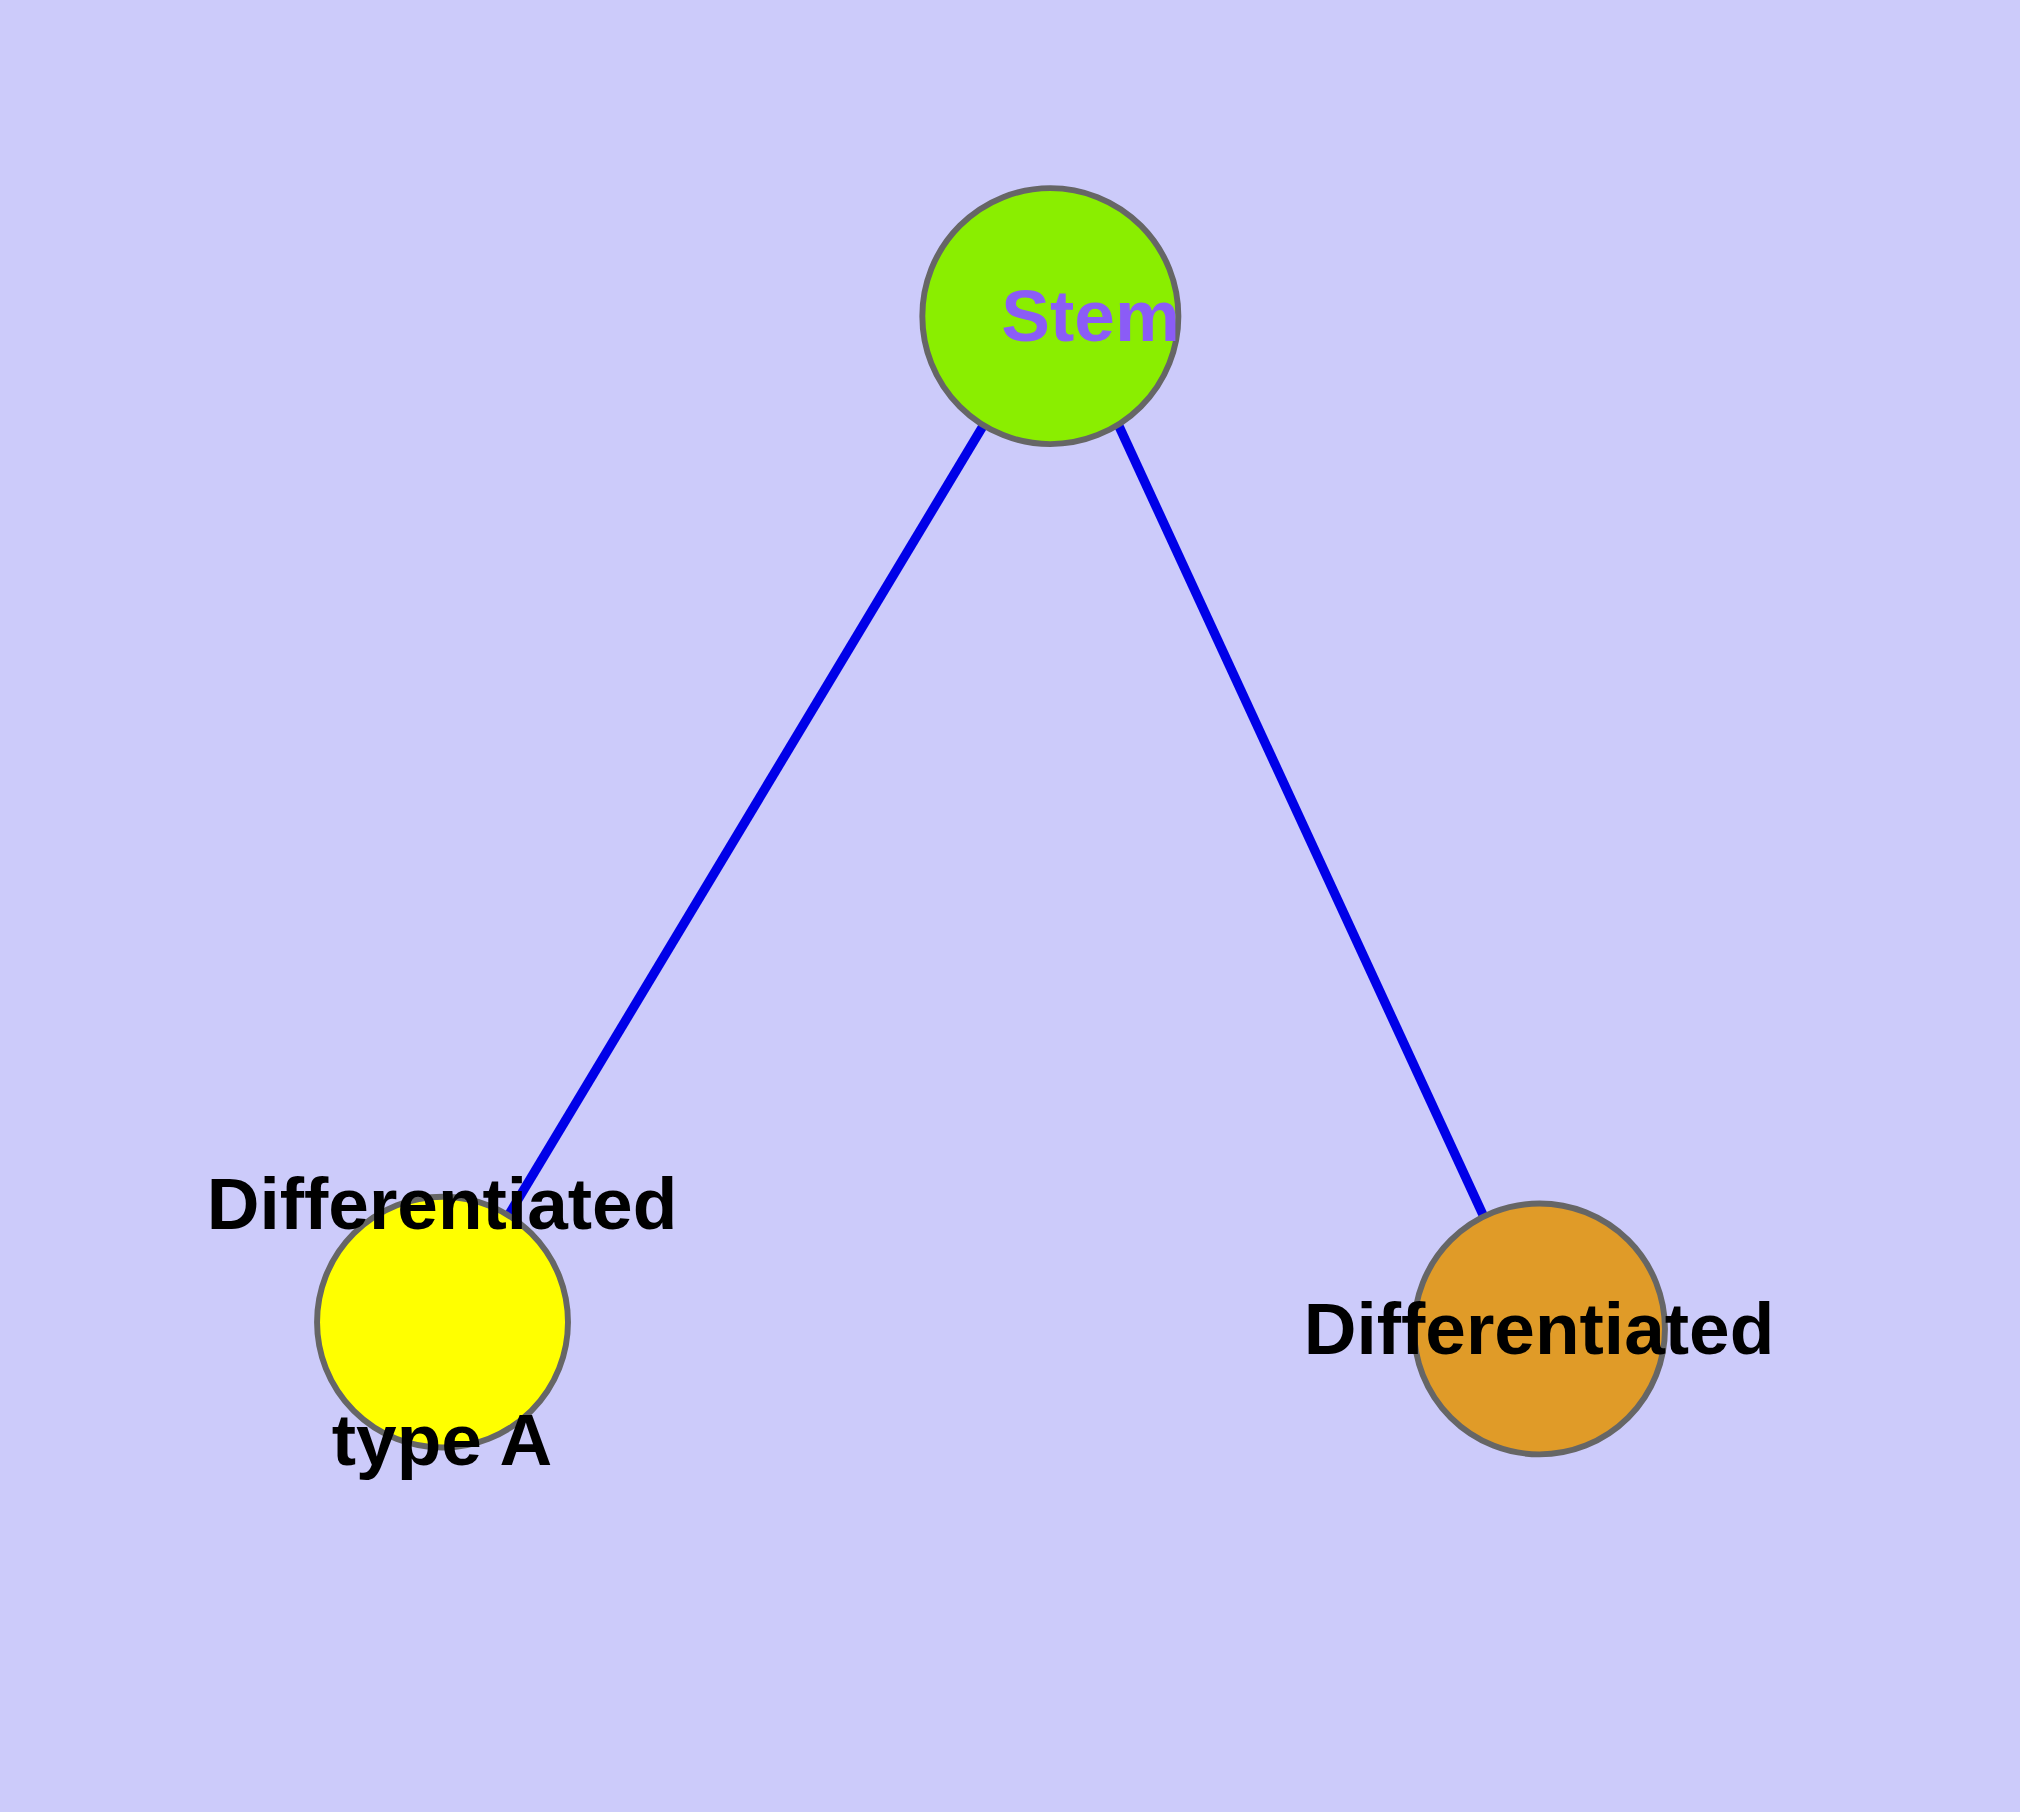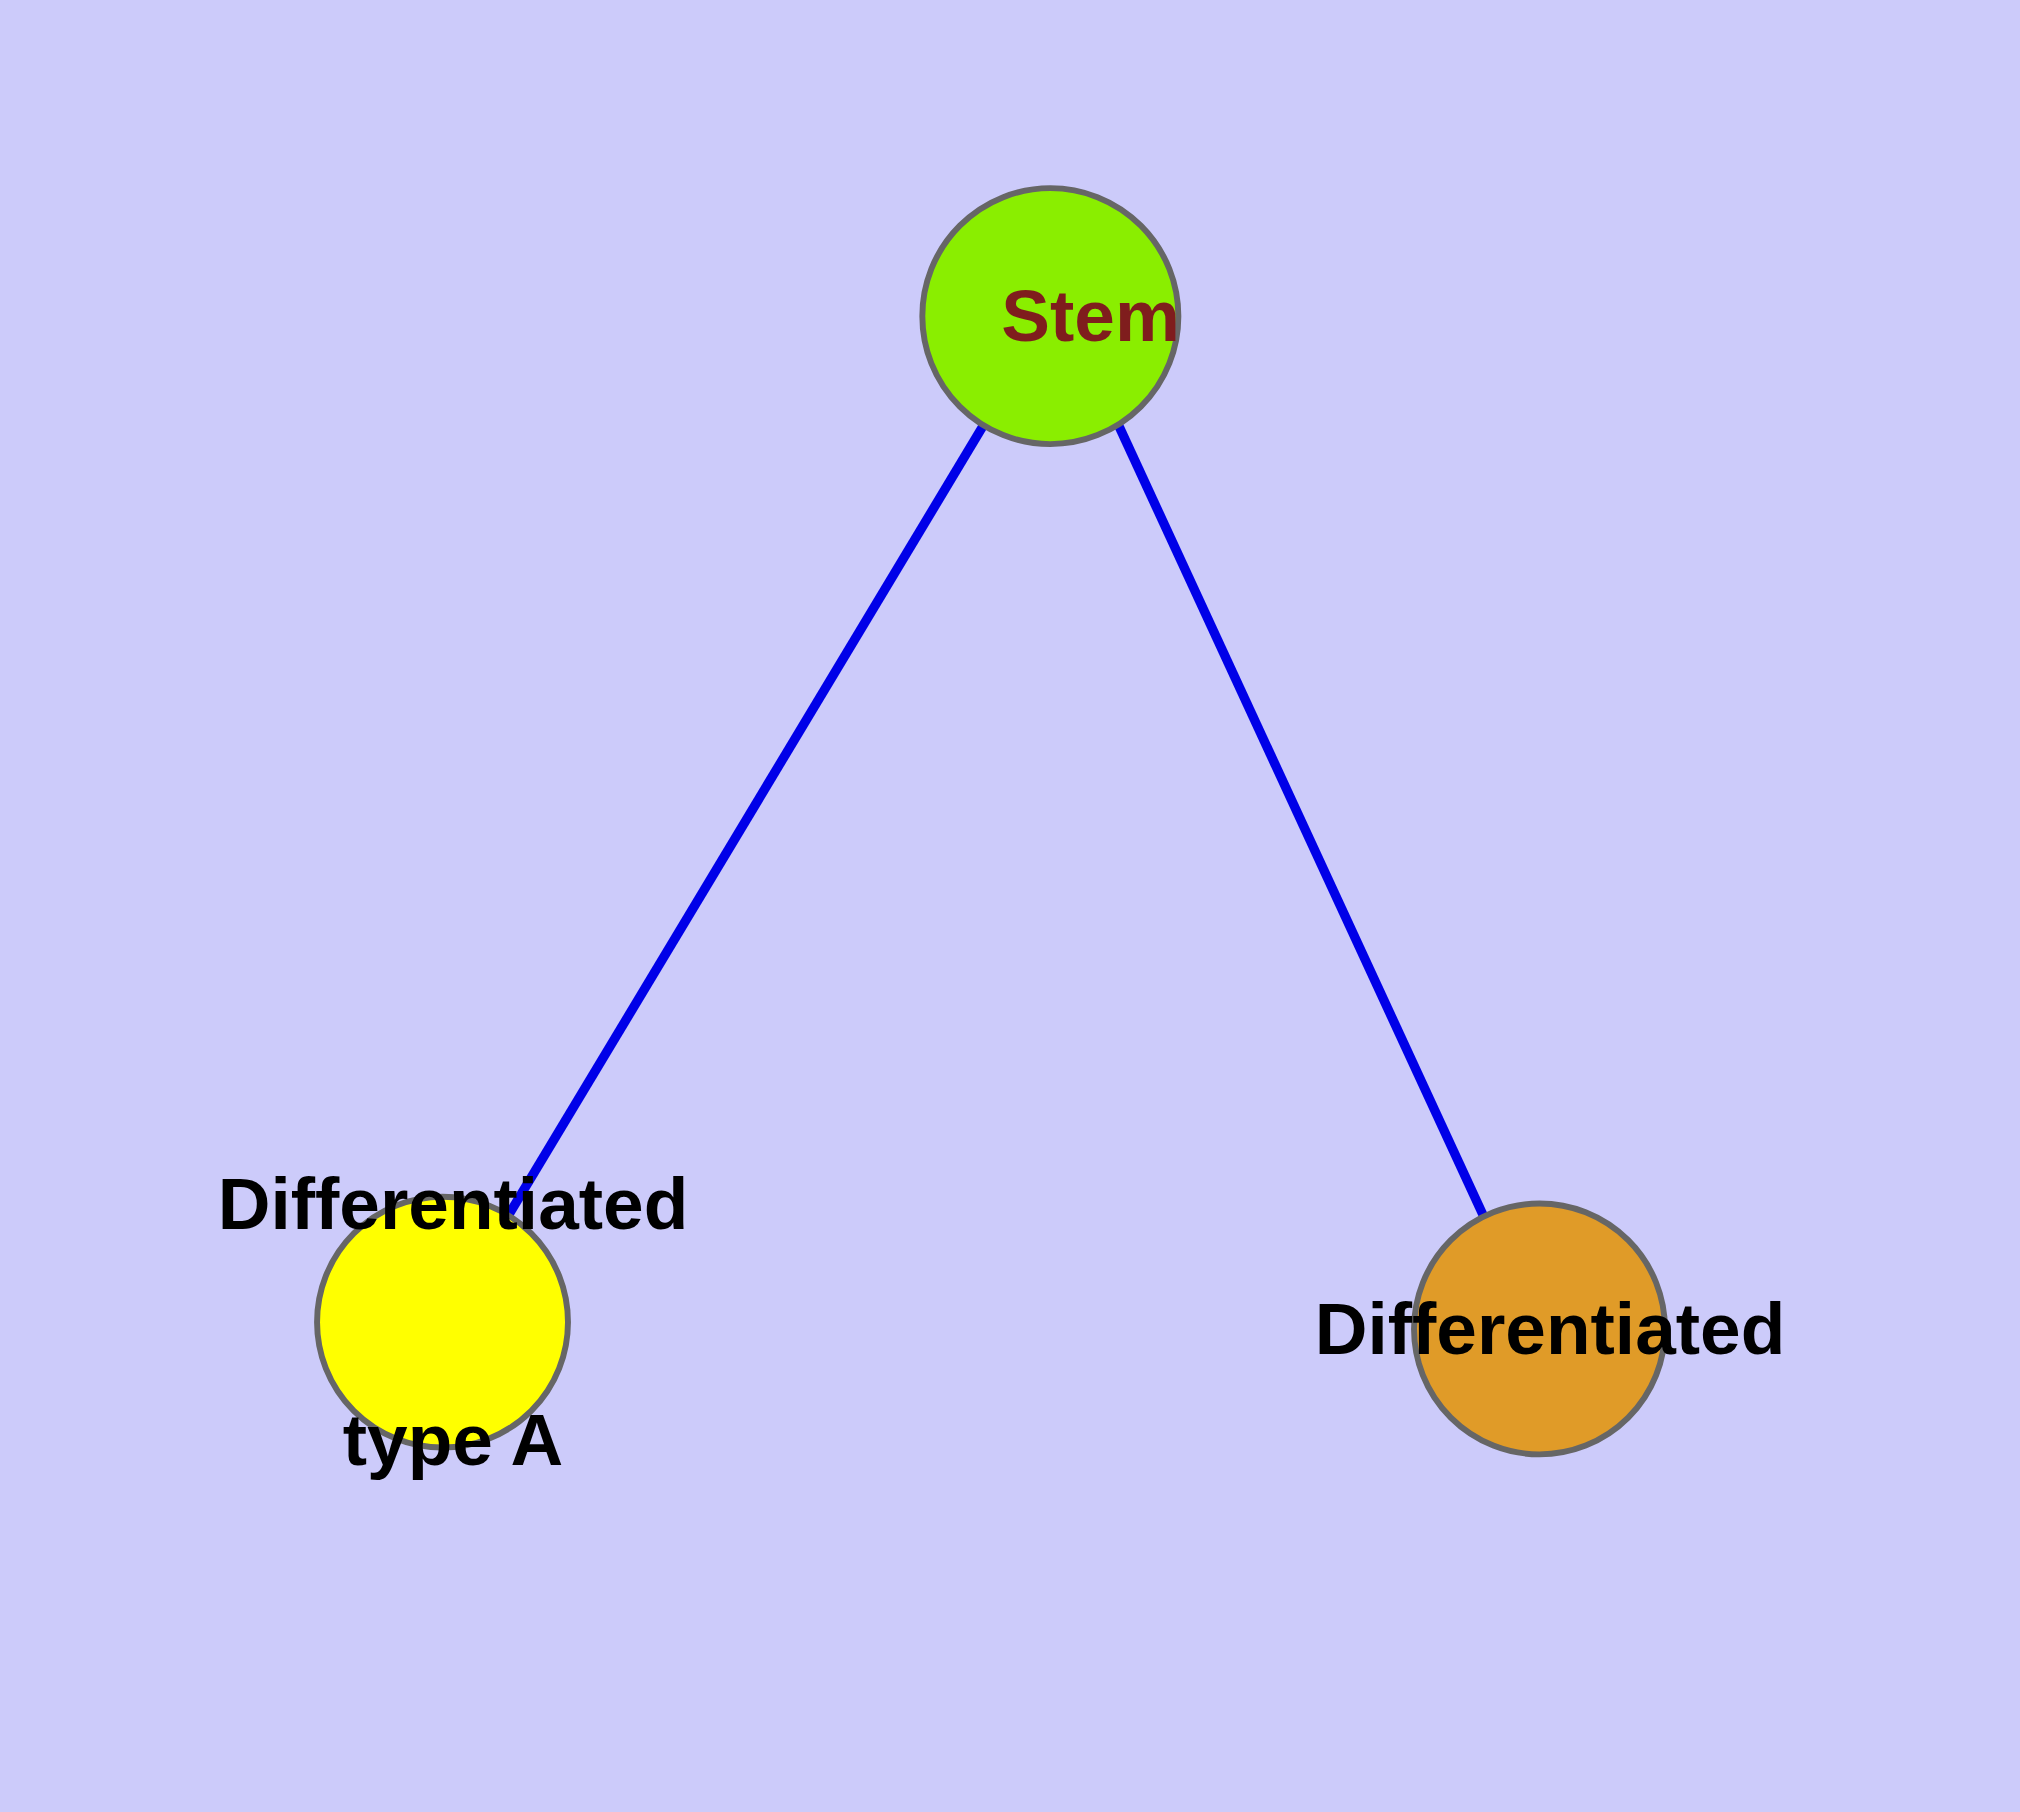--- a/index.html
+++ b/index.html
@@ -38,21 +38,20 @@
     white-space: pre;
     pointer-events: none;
     transform: translate(-50%, -50%);
   }
   #label-stem {
     font-size: 73px;
   }
   #label-type-a,
   #label-type-b {
     font-size: 73px;
-    margin-left: 11px;
   }
 </style>
 </head>
 <body>
 
 <div id="canvas" style="width: 2021px; height: 1812px;">
 
   <div id="bg-rect" style="background: rgb(204, 203, 250); width: 2021px; height: 1812px;"></div>
 
   <svg id="graph-svg" viewBox="0 0 2384 2138" preserveAspectRatio="none">
@@ -62,21 +61,21 @@
       <line id="edge-b" x1="1320" y1="503" x2="1751" y2="1437" stroke="#0000e8" stroke-width="11" stroke-linecap="butt"></line>
     </g>
 
     <g>
       <circle id="node-stem" cx="1239" cy="373" r="151" fill="#8aee00" stroke="#666666" stroke-width="7"></circle>
       <circle id="node-diff-a" cx="522" cy="1560" r="148" fill="#ffff00" stroke="#666666" stroke-width="7"></circle>
       <circle id="node-diff-b" cx="1816" cy="1568" r="148" fill="#e09b28" stroke="#666666" stroke-width="7"></circle>
     </g>
   </svg>
 
-  <div class="node-label" id="label-stem" style="left: 1050px; top: 316px; font-size: 73px; color: #7f1d1d;">
+  <div class="node-label" id="label-stem" style="left: 1050px; top: 316px; font-size: 73px; color: #8b5cf6;">
     <span>Stem</span>
   </div>
 
   <div class="node-label" id="label-type-a" style="left: 442px; top: 1322px; font-size: 73px; color: rgb(0, 0, 0);">
     <div>Differentiated</div>
     <div>type A</div>
   </div>
 
   <div class="node-label" id="label-type-b" style="left: 1539px; top: 1329px; font-size: 73px; color: rgb(0, 0, 0);">
     <div>Differentiated</div>

